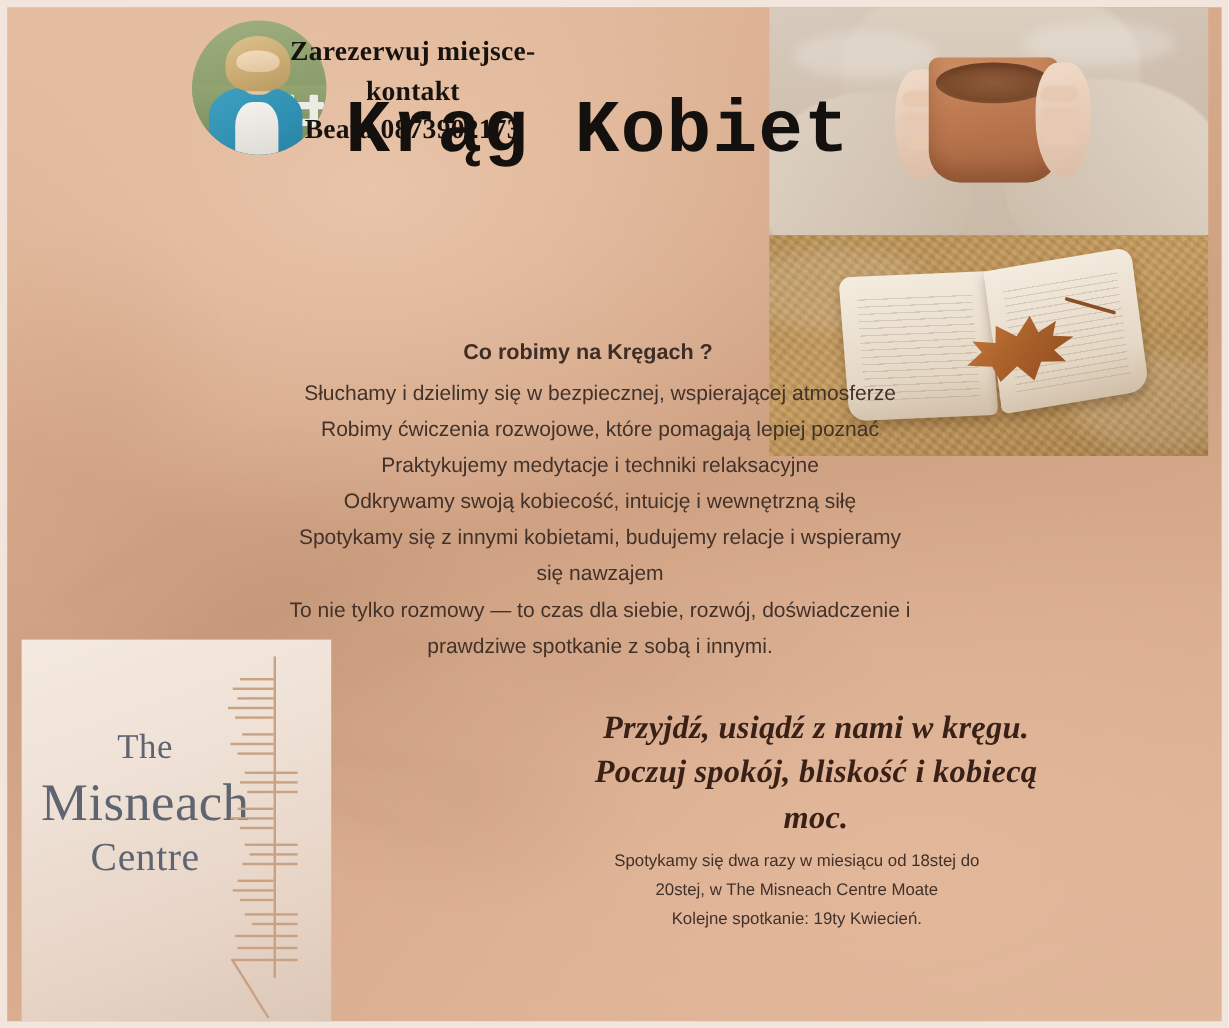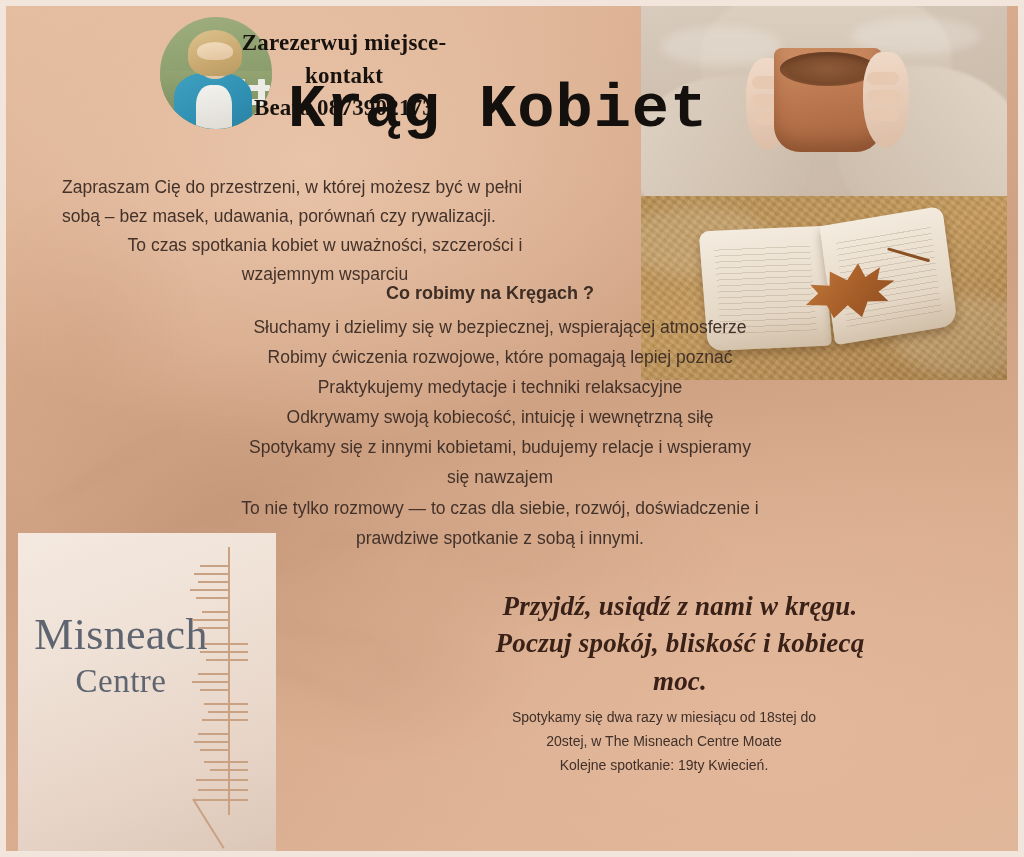--- a/index.html
+++ b/index.html
@@ -341,26 +341,20 @@
     <div class="av-hair"></div>
   </div>
 
   <div class="contact">
     <div>Zarezerwuj miejsce- kontakt</div>
     <div>Beata 0873902173</div>
   </div>
 
   <div class="title">Krąg Kobiet</div>
 
-  <div class="intro">
-    <div class="l">Zapraszam Cię do przestrzeni, w której możesz być w pełni</div>
-    <div class="l">sobą – bez masek, udawania, porównań czy rywalizacji.</div>
-    <div class="l">To czas spotkania kobiet w uważności, szczerości i</div>
-    <div class="l">wzajemnym wsparciu</div>
-  </div>
 
   <div class="section-head">Co robimy na Kręgach ?</div>
 
   <div class="activities">
     <div>Słuchamy i dzielimy się w bezpiecznej, wspierającej atmosferze</div>
     <div>Robimy ćwiczenia rozwojowe, które pomagają lepiej poznać</div>
     <div>Praktykujemy medytacje i techniki relaksacyjne</div>
     <div>Odkrywamy swoją kobiecość, intuicję i wewnętrzną siłę</div>
     <div>Spotykamy się z innymi kobietami, budujemy relacje i wspieramy</div>
     <div>się nawzajem</div>
@@ -375,20 +369,21 @@
   </div>
 
   <div class="details">
     <div>Spotykamy się dwa razy w miesiącu od 18stej do</div>
     <div>20stej, w The Misneach Centre Moate</div>
     <div>Kolejne spotkanie: 19ty Kwiecień.</div>
   </div>
 
   <div class="logo-panel">
     <div class="logo-text">
+      <div class="l1">The</div>
       <div class="l2">Misneach</div>
       <div class="l3">Centre</div>
     </div>
     <div class="ogham">
       <div class="stem"></div>
       <div class="diag"></div>
       <i style="top:18px;  width:28px;"></i>
       <i style="top:26px;  width:34px;"></i>
       <i style="top:34px;  width:30px;"></i>
       <i style="top:42px;  width:38px;"></i>

